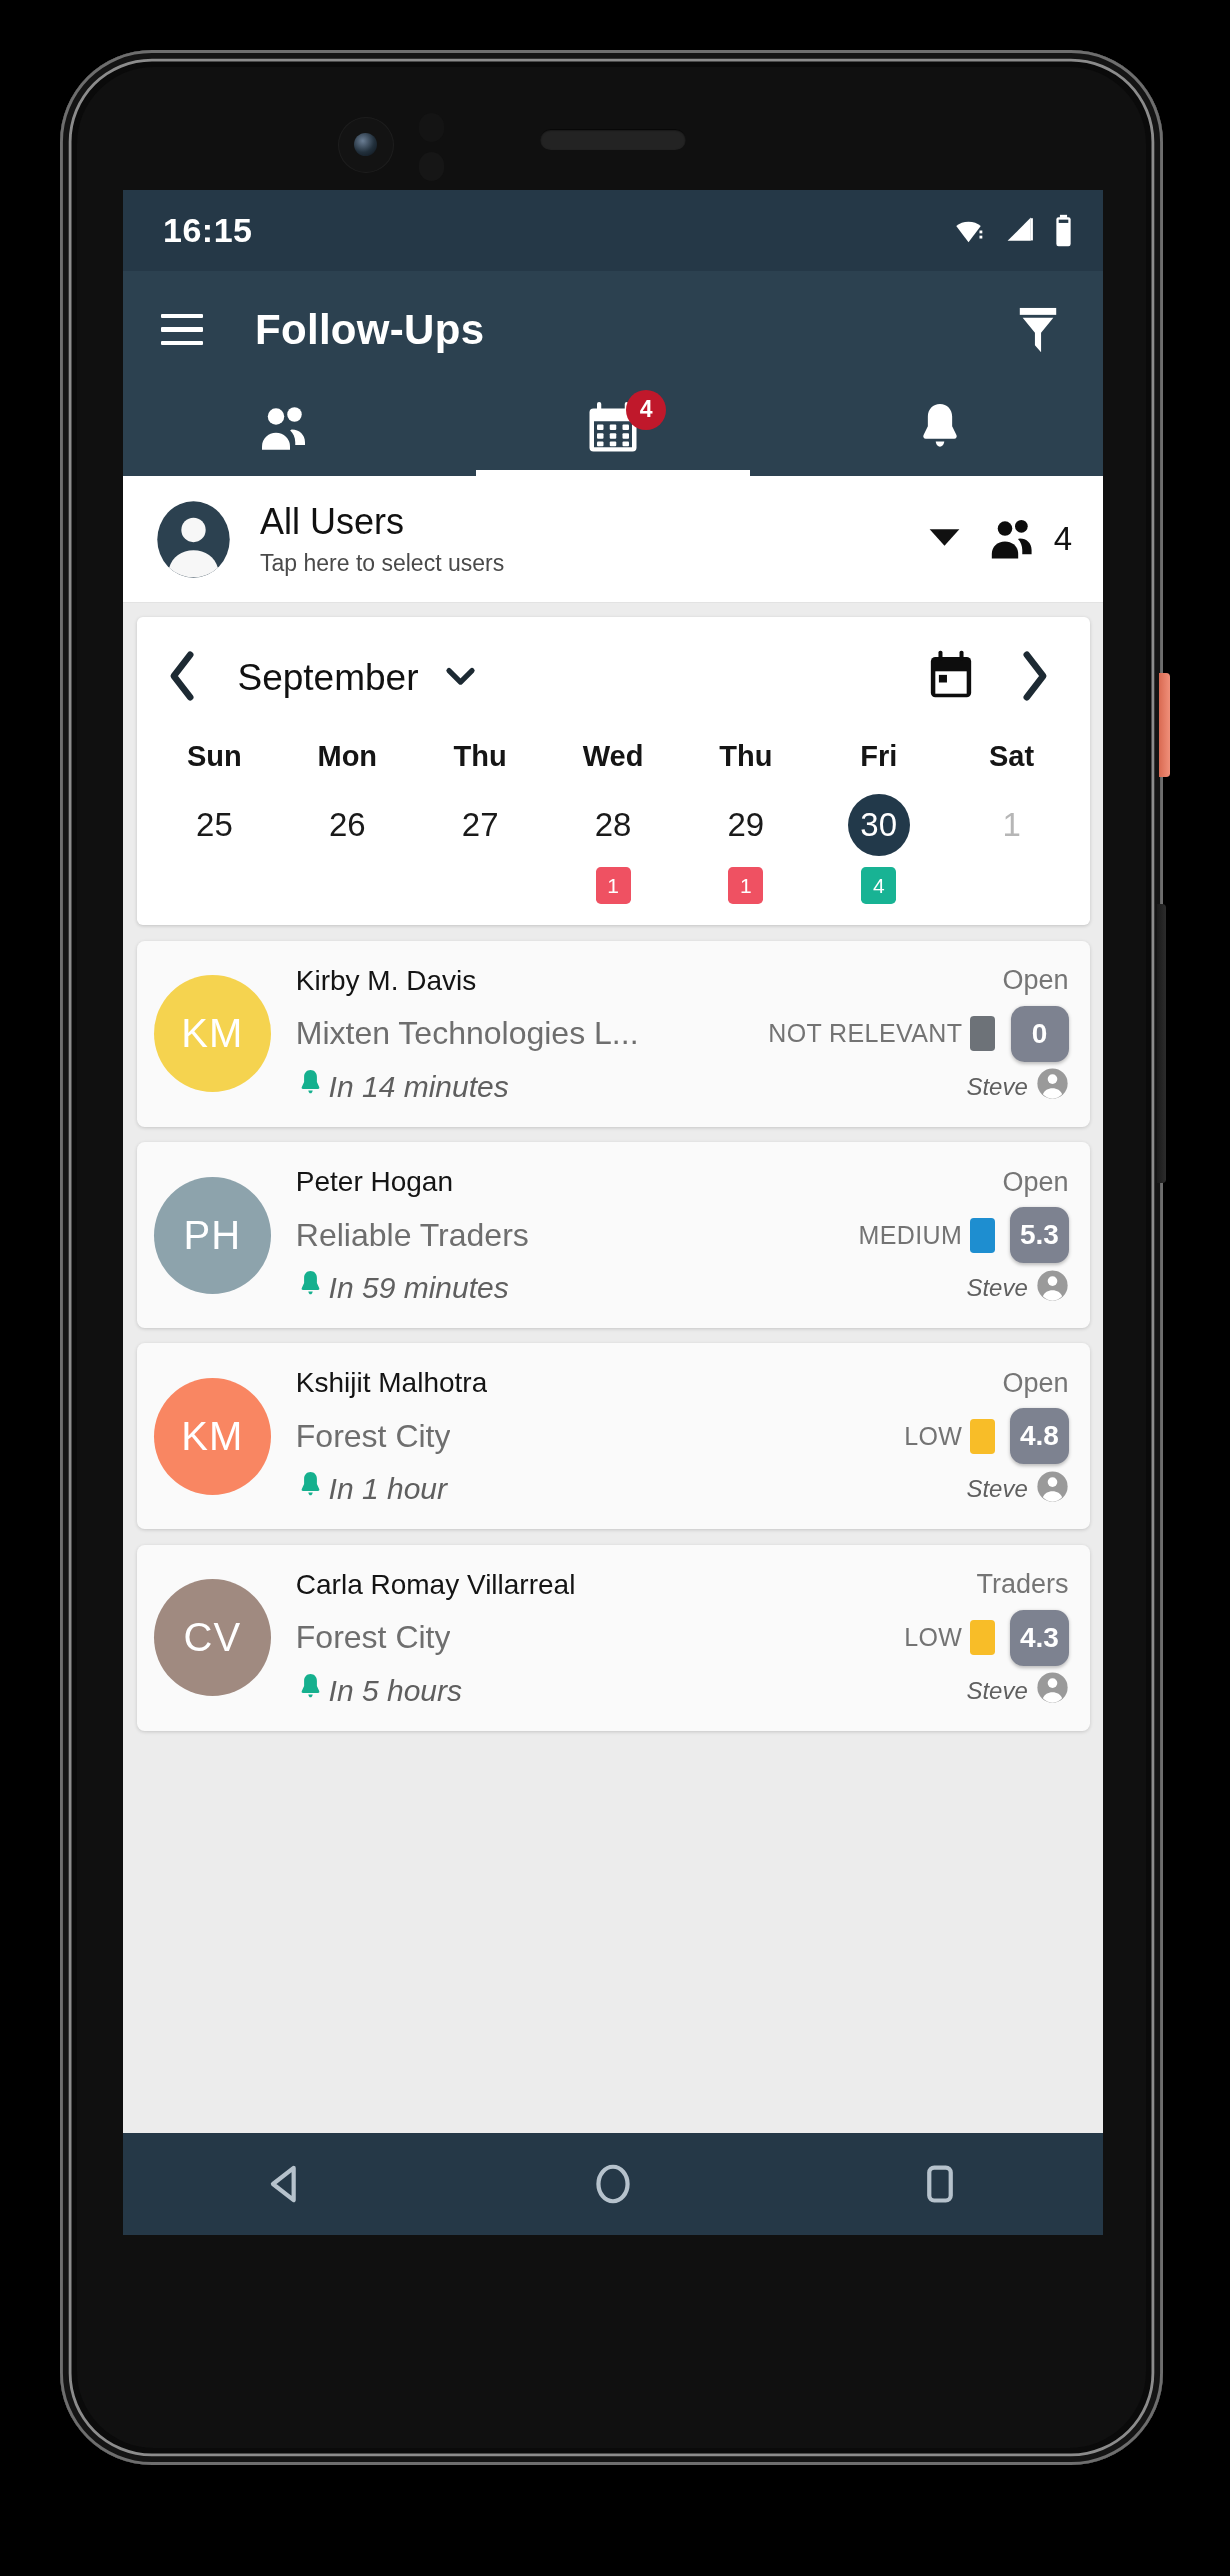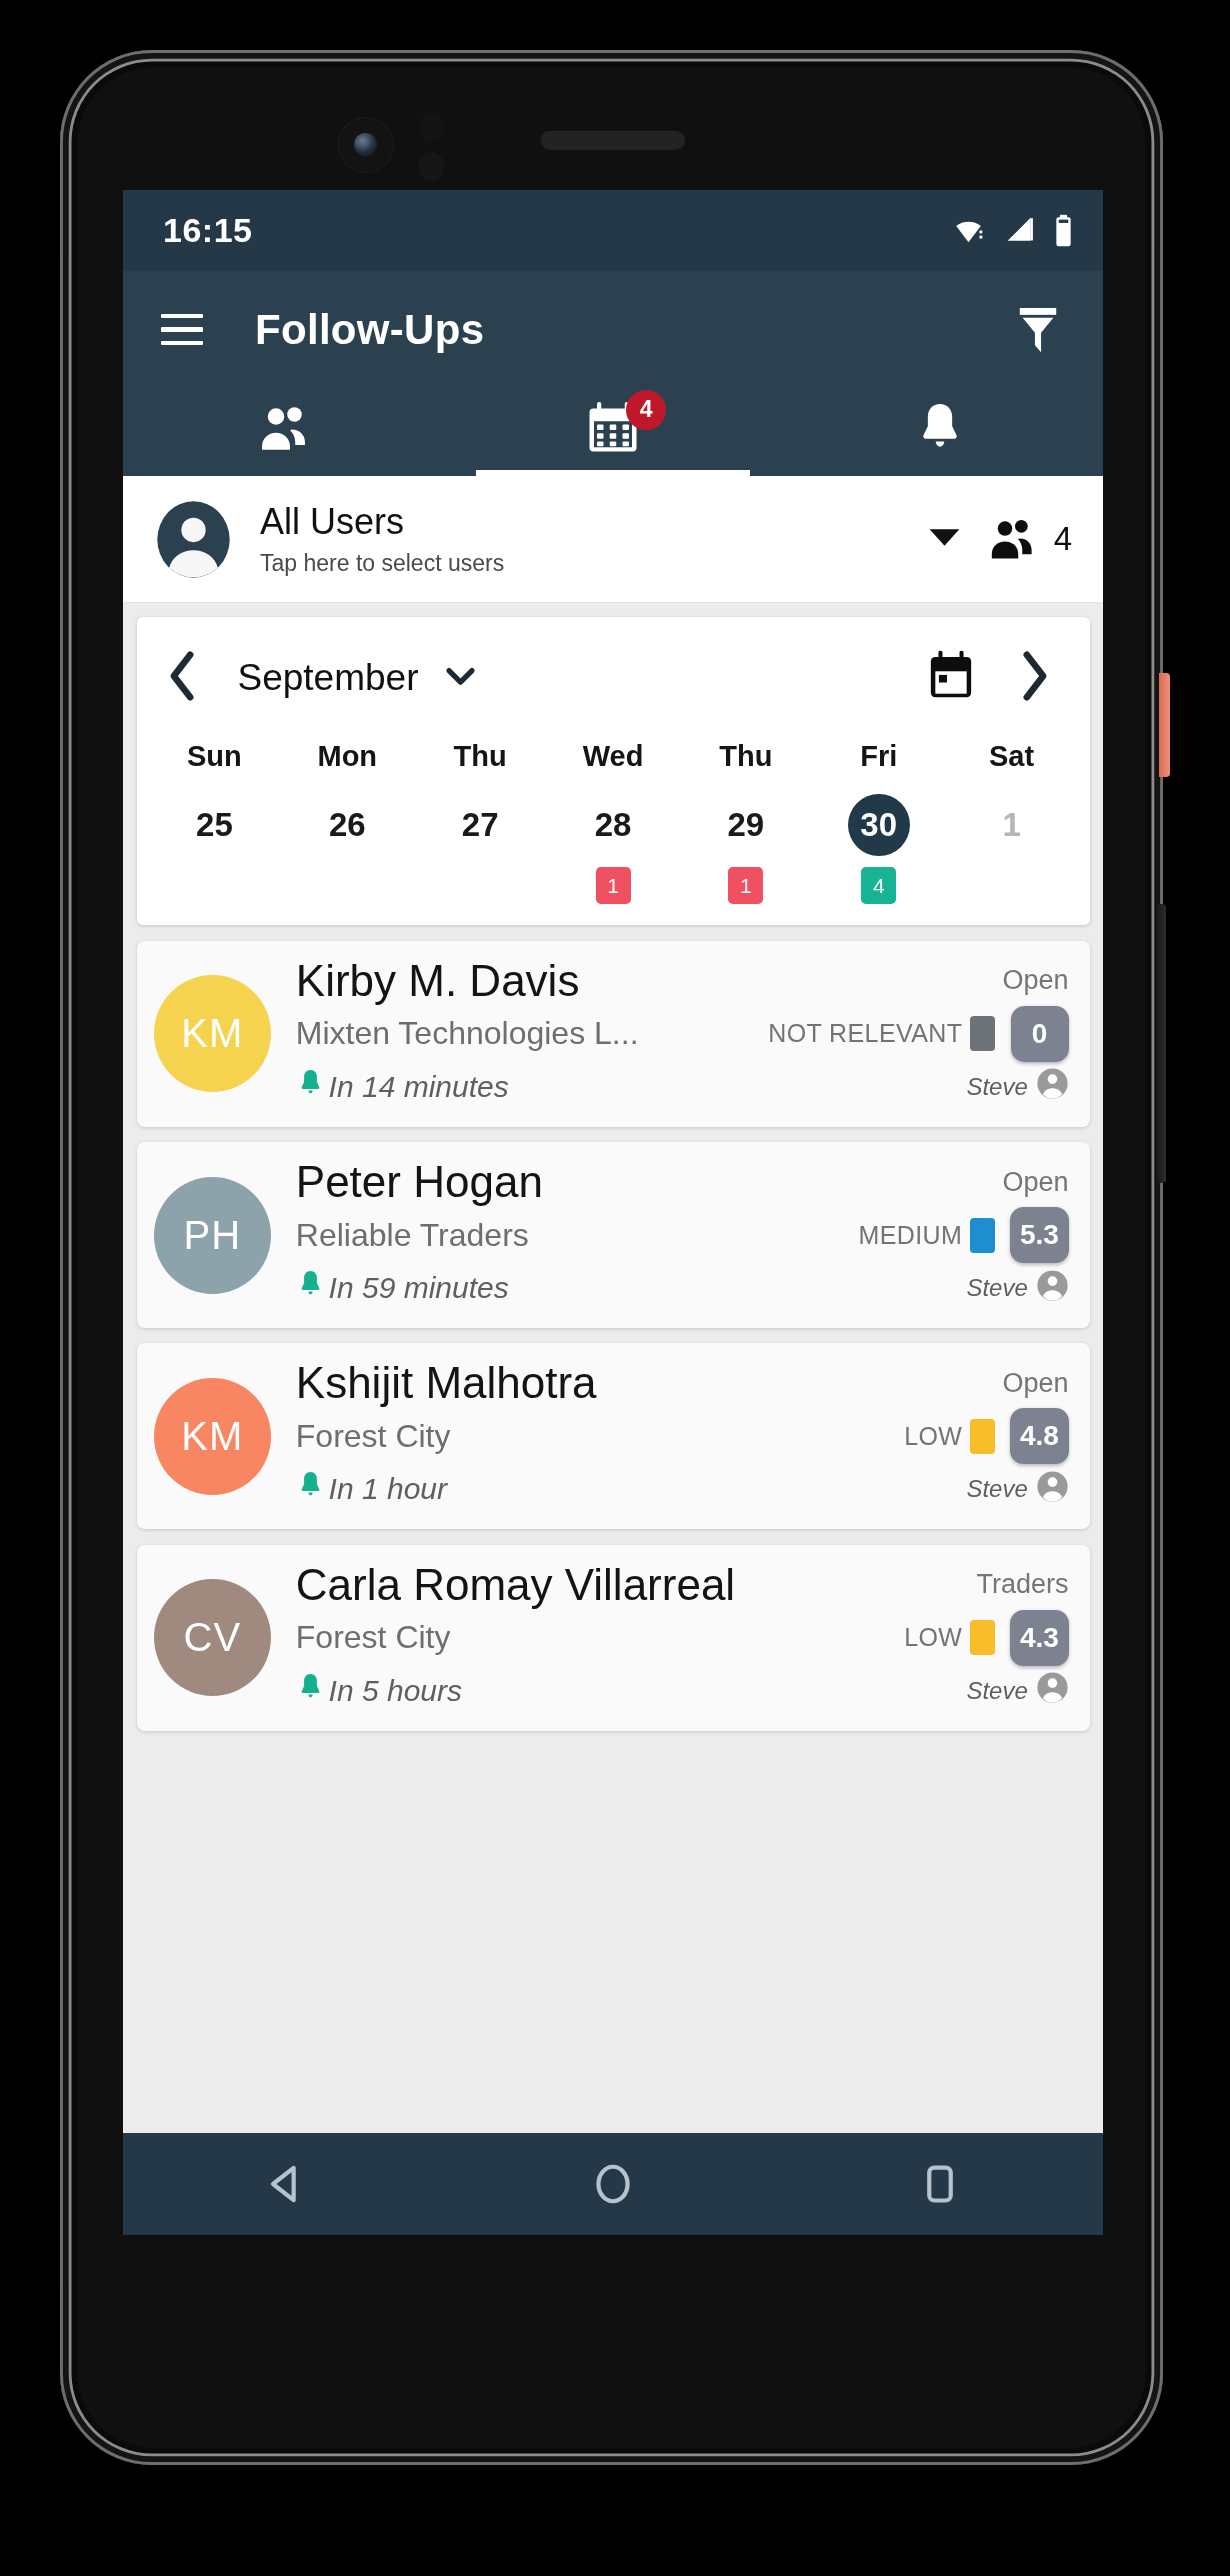--- a/index.html
+++ b/index.html
@@ -310,21 +310,20 @@
     cursor: pointer;
   }
   .date-num {
     width: 62px;
     height: 62px;
     line-height: 62px;
     text-align: center;
     font-size: 33px;
     color: #1a1a1a;
     border-radius: 50%;
-    font-weight: bold;
   }
   .date-cell.selected .date-num {
     background: #22394a;
     color: #ffffff;
   }
   .date-cell.muted .date-num { color: #b6b6b6; }
   .date-badge {
     margin-top: 11.5px;
     min-width: 35px;
     height: 37px;
@@ -371,21 +370,21 @@
     min-width: 0;
   }
   .fc-row {
     display: flex;
     align-items: center;
   }
   .fc-row.row1 { height: 52px; }
   .fc-row.row2 { height: 54px; }
   .fc-row.row3 { height: 52px; font-style: italic; }
   .fc-name {
-    font-size: 44px;
+    font-size: 28px;
     color: #141414;
     white-space: nowrap;
     overflow: hidden;
   }
   .fc-status {
     margin-left: auto;
     font-size: 27px;
     color: #757575;
     white-space: nowrap;
     padding-left: 13.5px;

